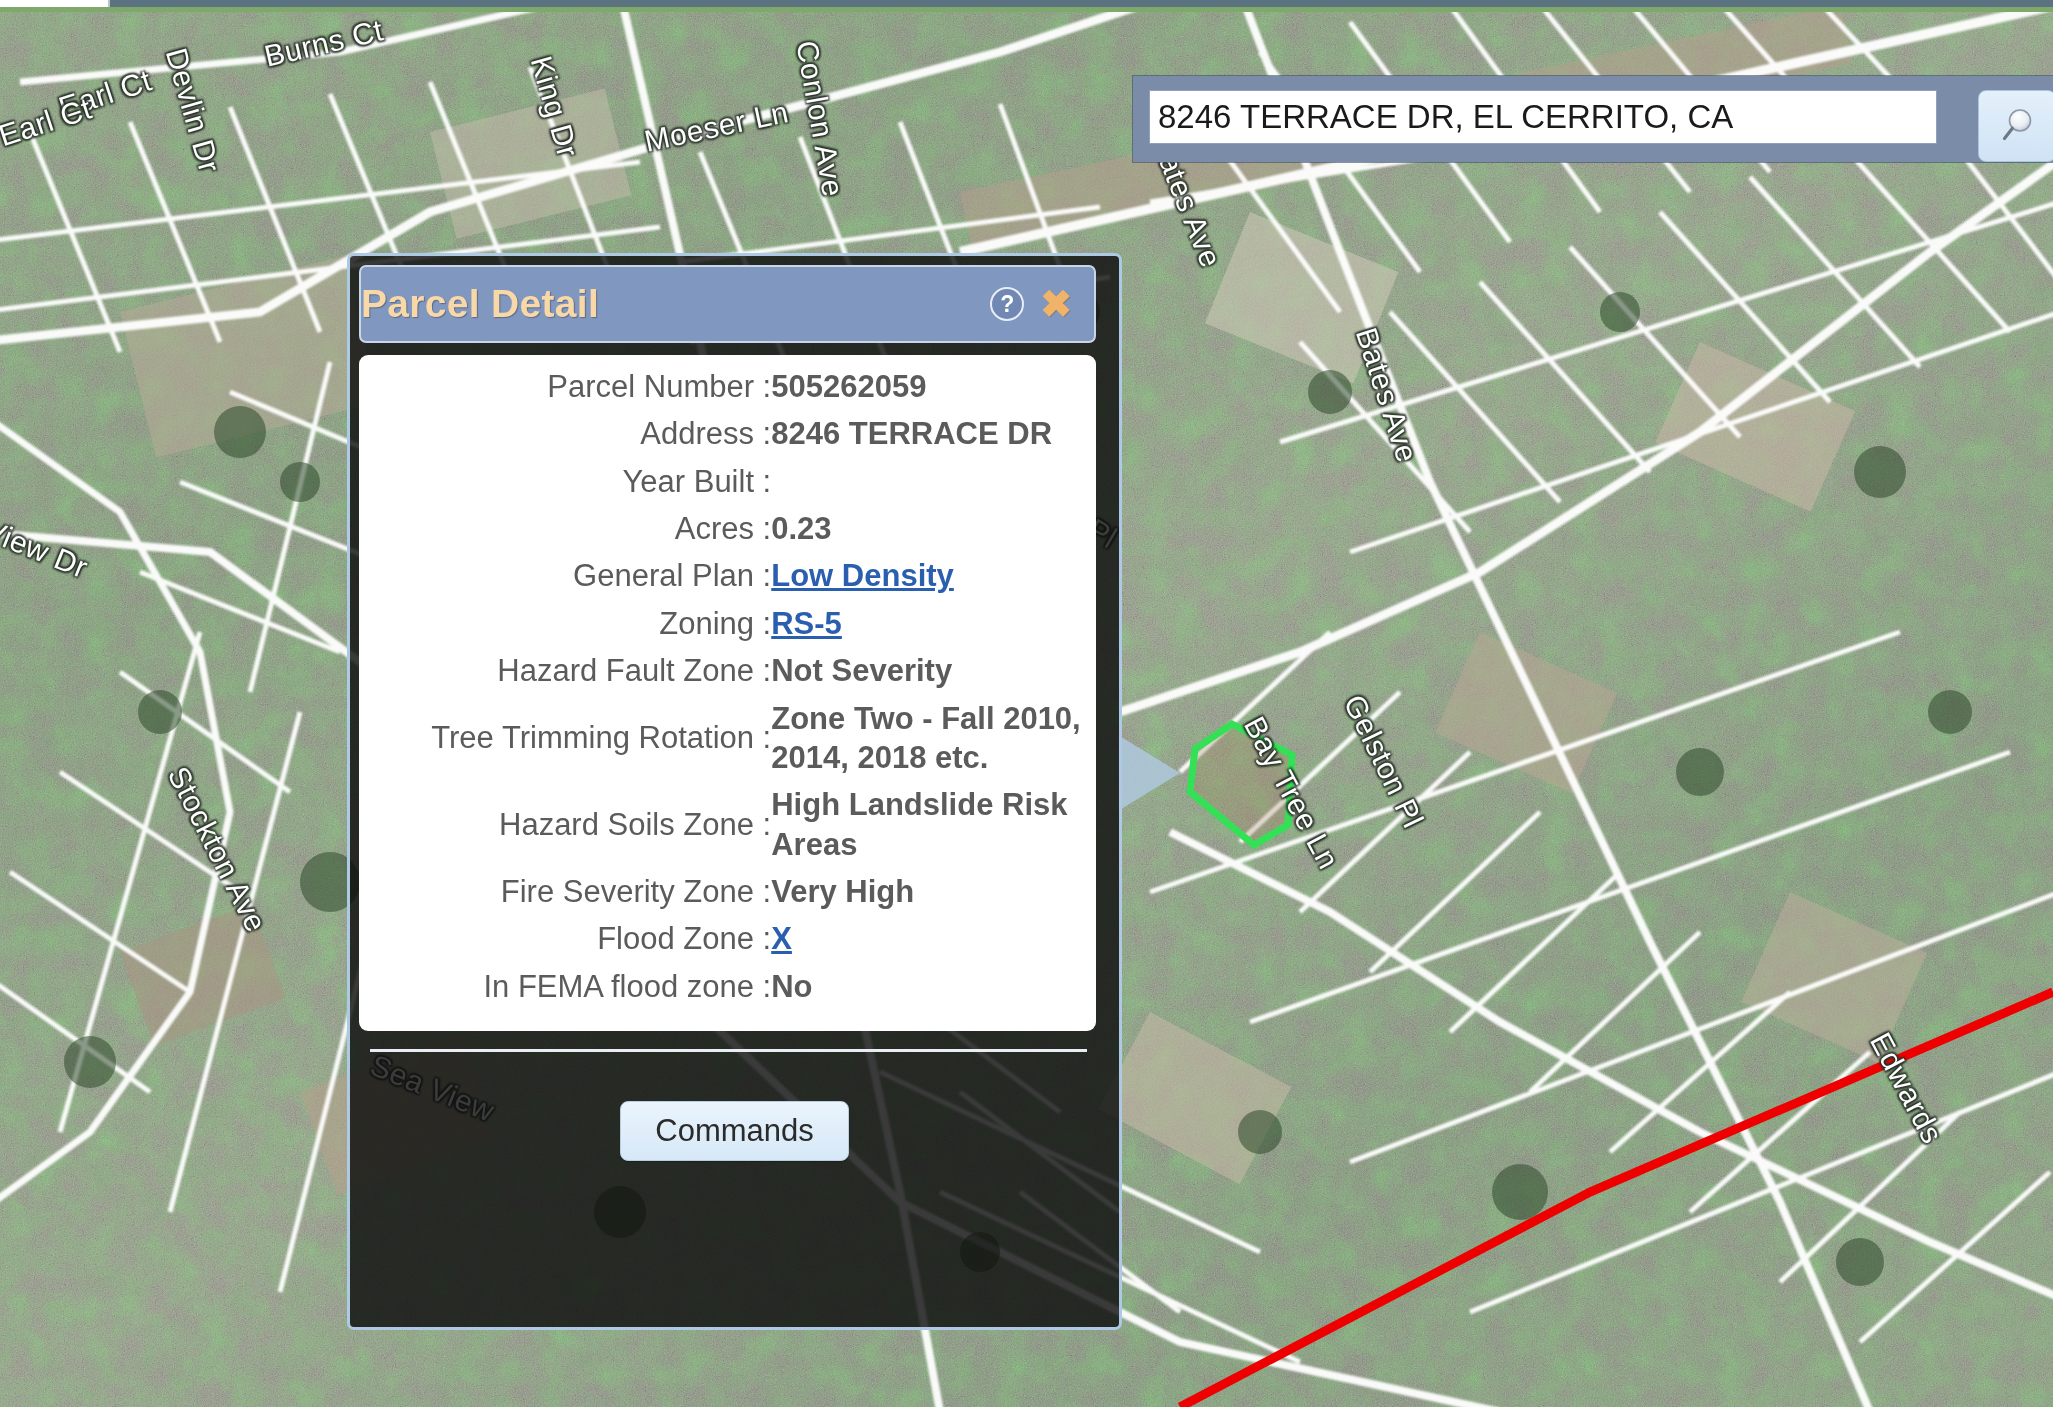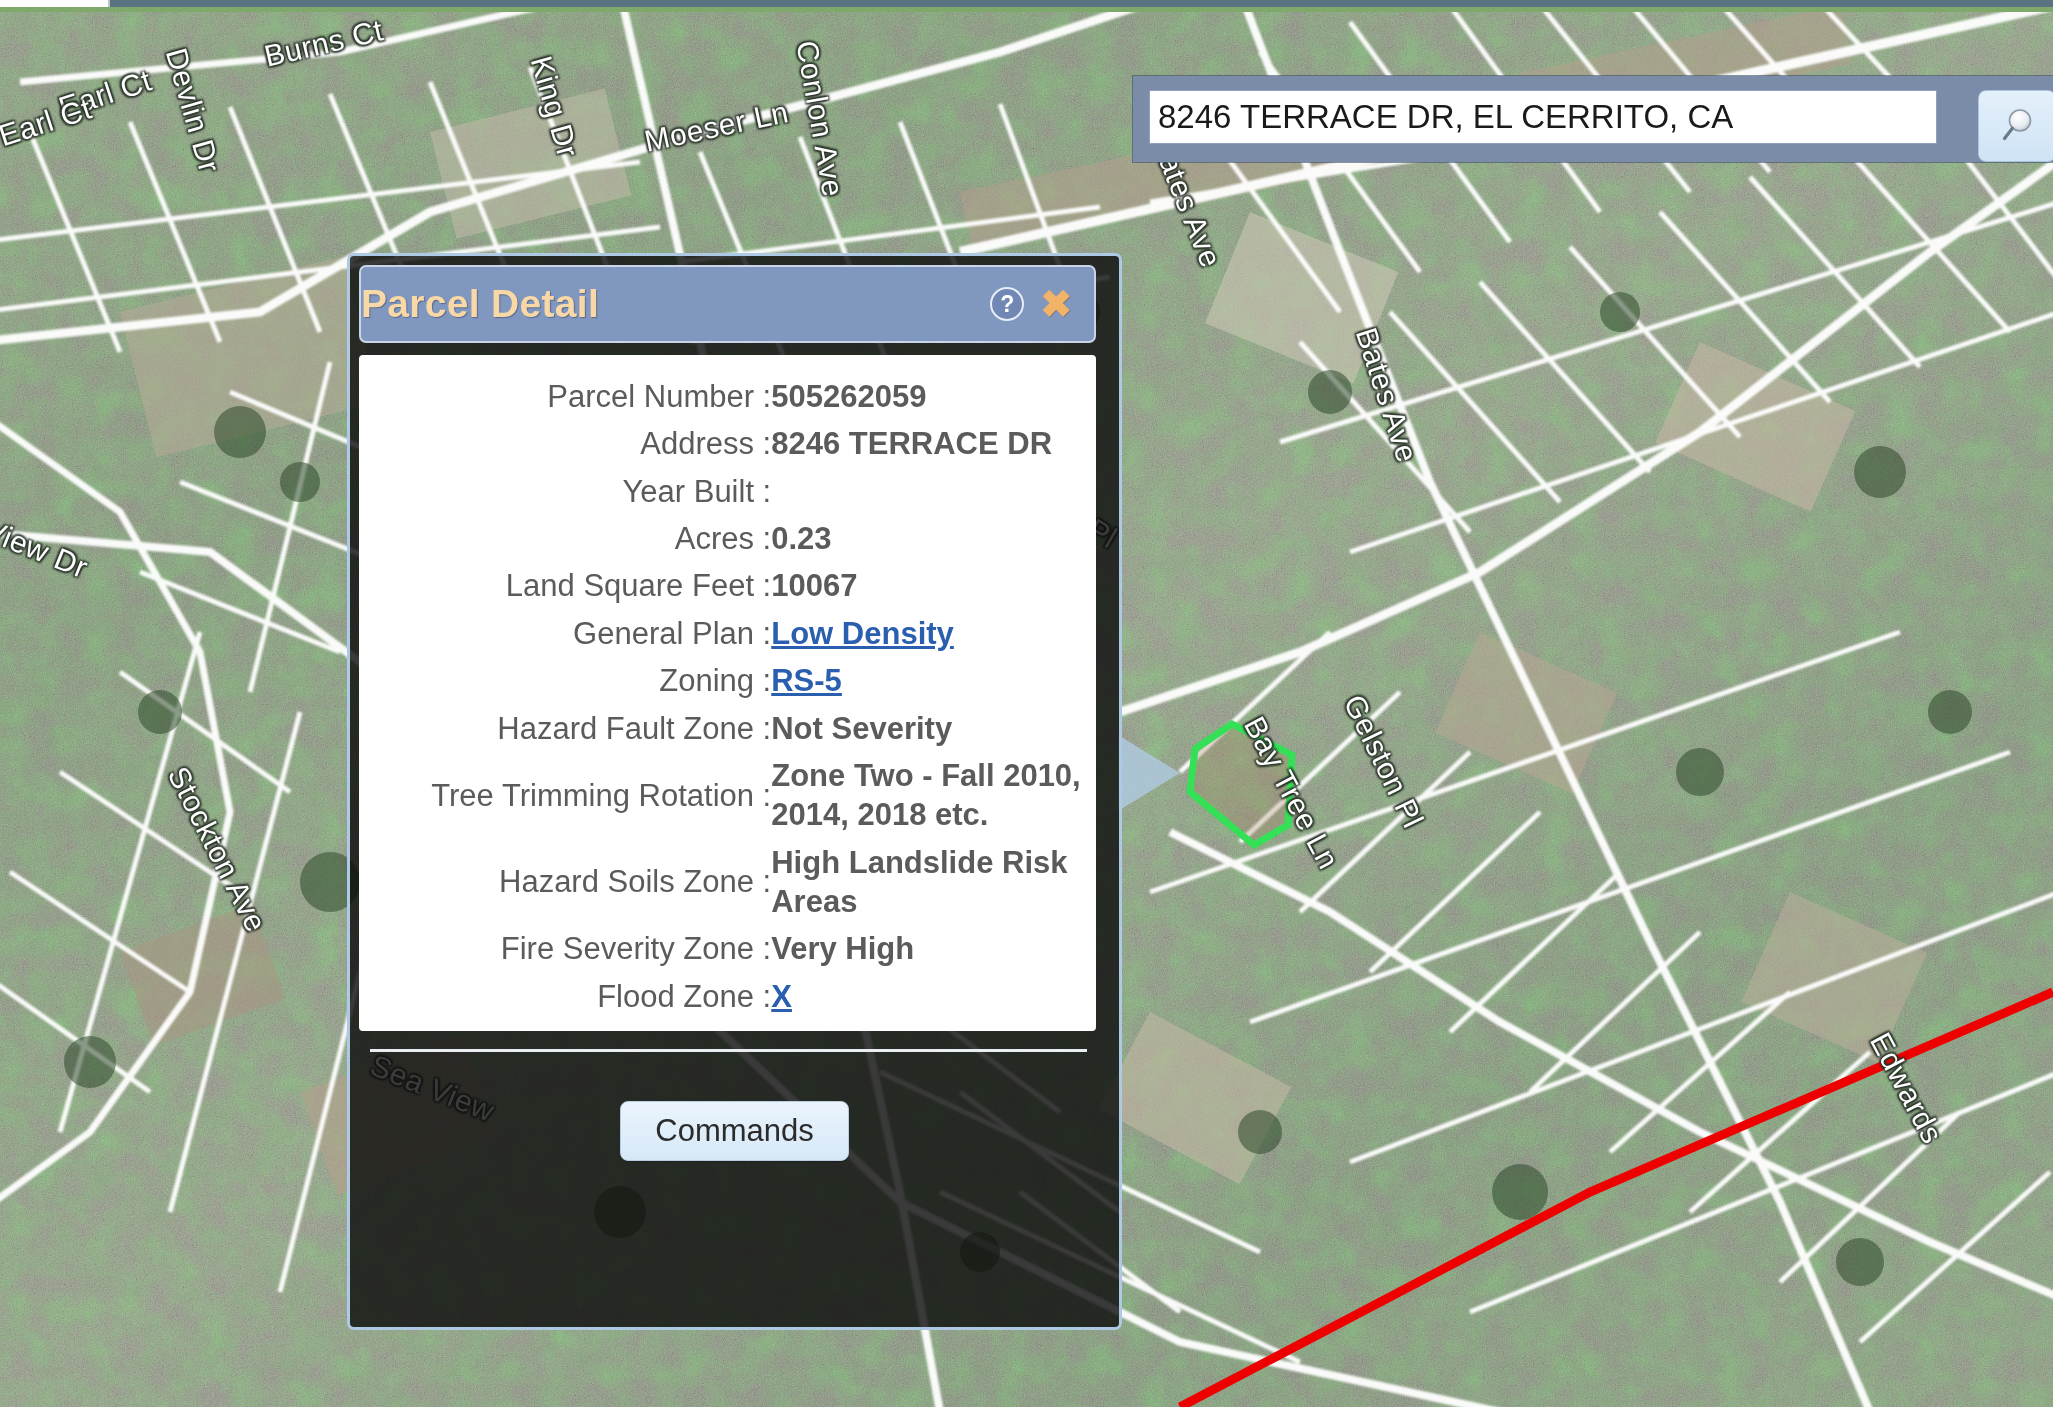--- a/index.html
+++ b/index.html
@@ -203,23 +203,23 @@
     text-shadow: 1px 1px 0 rgba(120,80,30,.35);
   }
 
   .popup-body {
     position: absolute;
     top: 99px;
     left: 9px;
     width: 737px;
     height: 676px;
     background: #ffffff;
-    border-radius: 4px;
+    border-radius: 9px;
     box-sizing: border-box;
-    padding: 18px 4px 8px 4px;
+    padding: 8px 4px 8px 4px;
     overflow: hidden;
   }
   table.detail-table {
     width: 100%;
     border-collapse: collapse;
     font-family: "Liberation Sans", sans-serif;
   }
   table.detail-table td {
     font-size: 31px;
     color: #5b5b5b;
@@ -493,24 +493,20 @@
             </tr>
             <tr>
               <td class="lbl">Year Built :</td>
               <td class="val"></td>
             </tr>
             <tr>
               <td class="lbl">Acres :</td>
               <td class="val">0.23</td>
             </tr>
             <tr>
-              <td class="lbl">Land Square Feet :</td>
-              <td class="val">10067</td>
-            </tr>
-            <tr>
               <td class="lbl">General Plan :</td>
               <td class="val"><a href="#">Low Density</a></td>
             </tr>
             <tr>
               <td class="lbl">Zoning :</td>
               <td class="val"><a href="#">RS-5</a></td>
             </tr>
             <tr>
               <td class="lbl">Hazard Fault Zone :</td>
               <td class="val">Not Severity</td>

